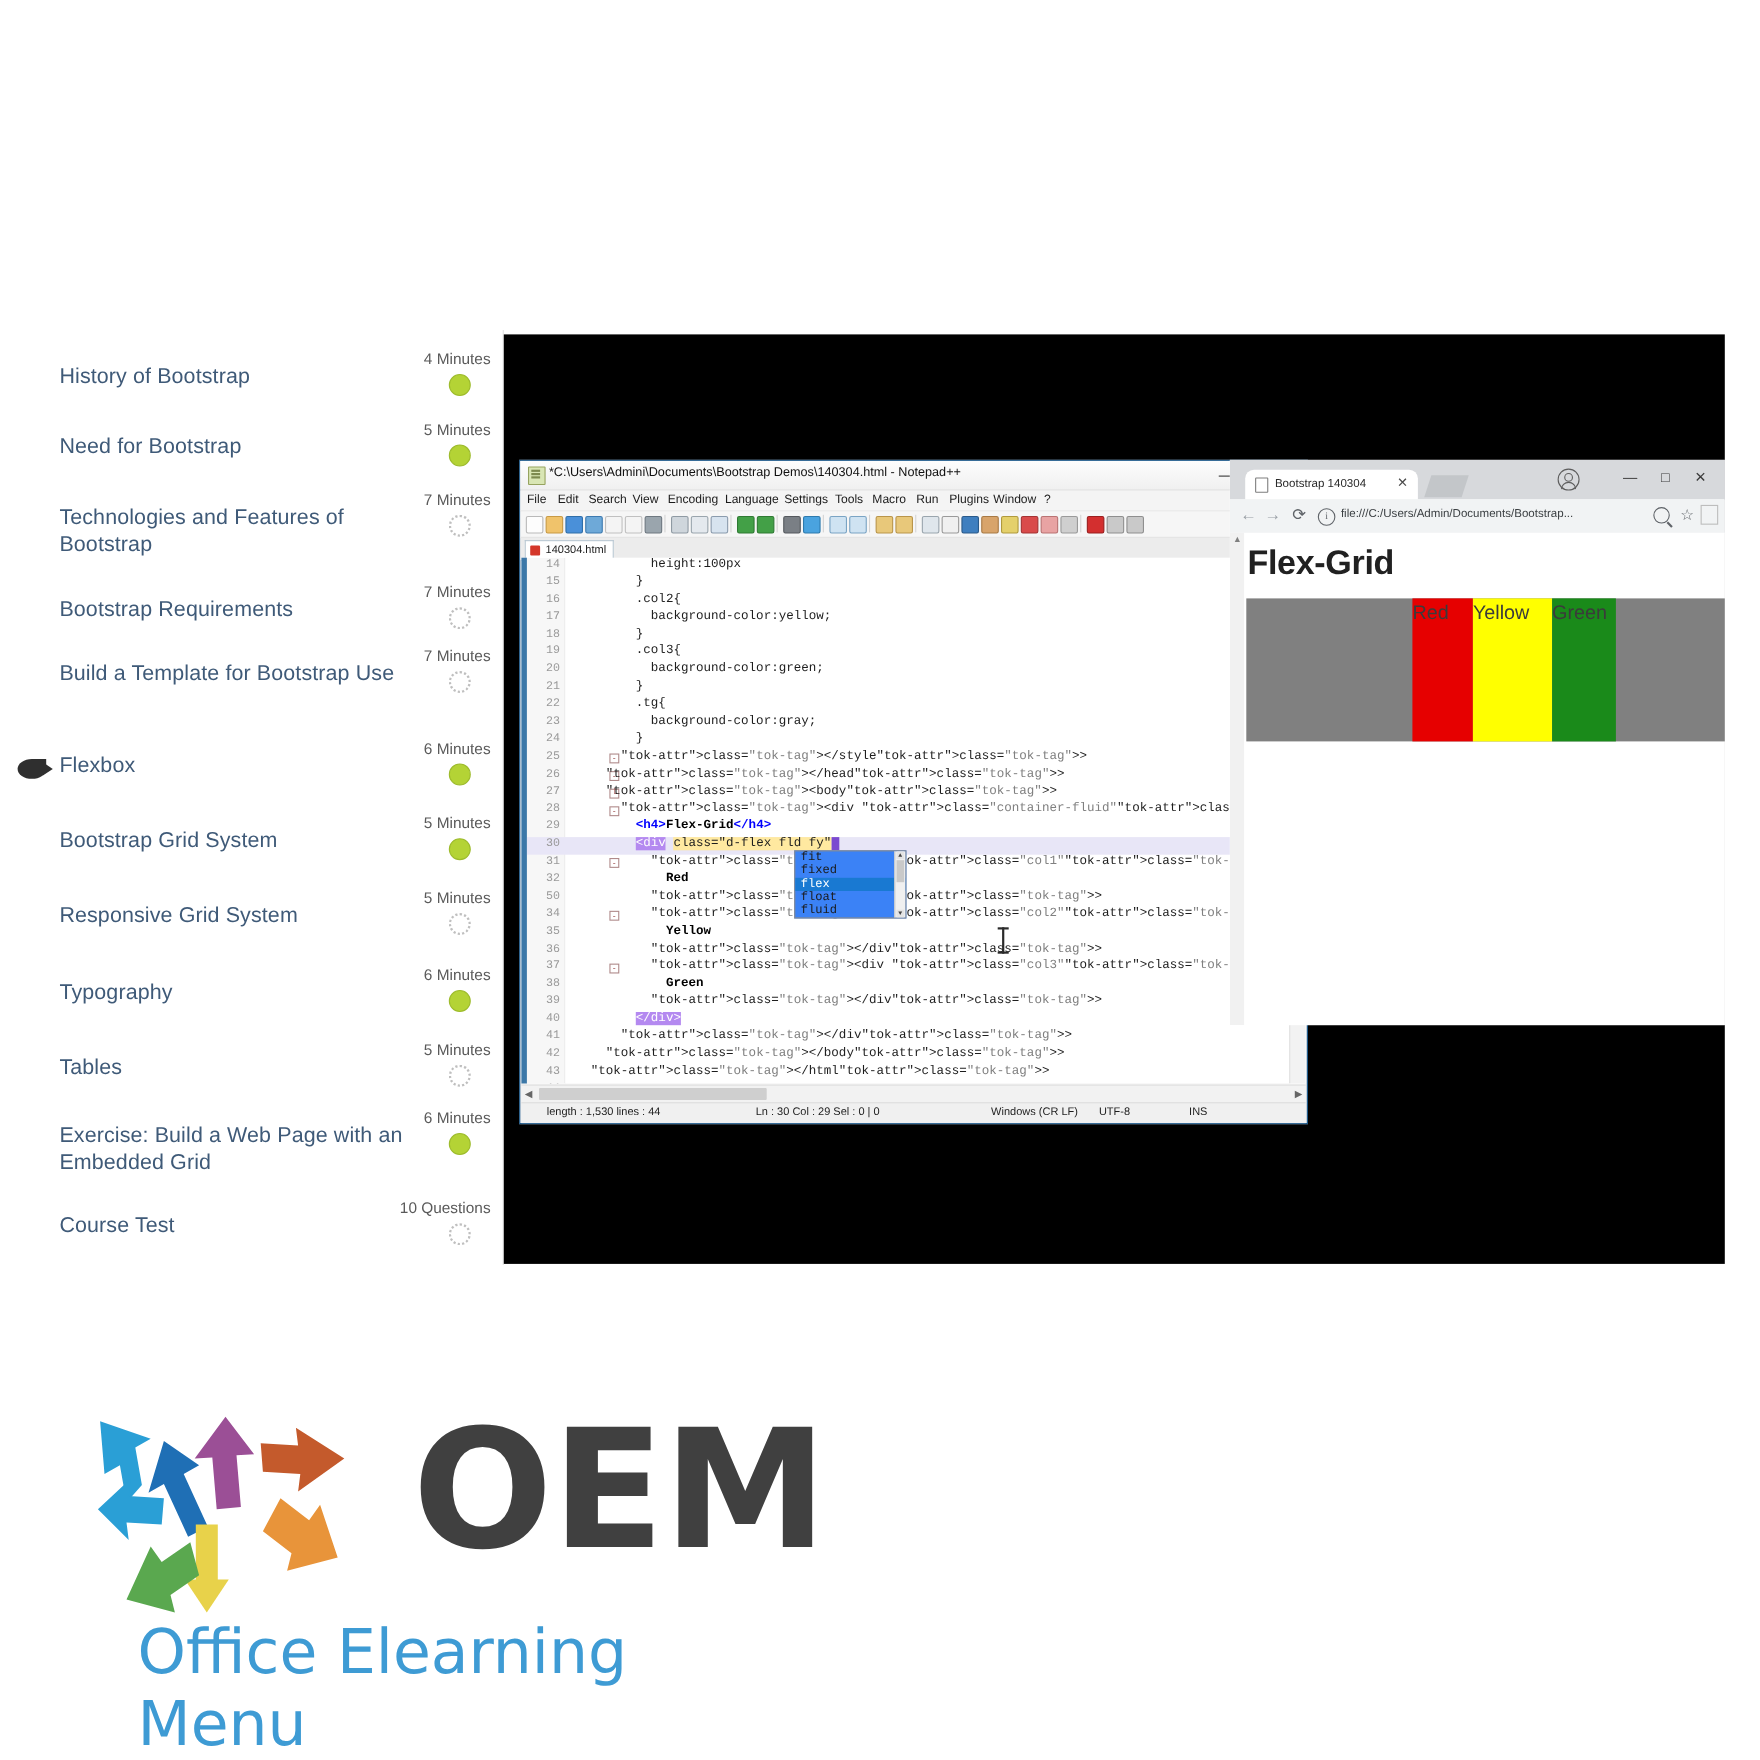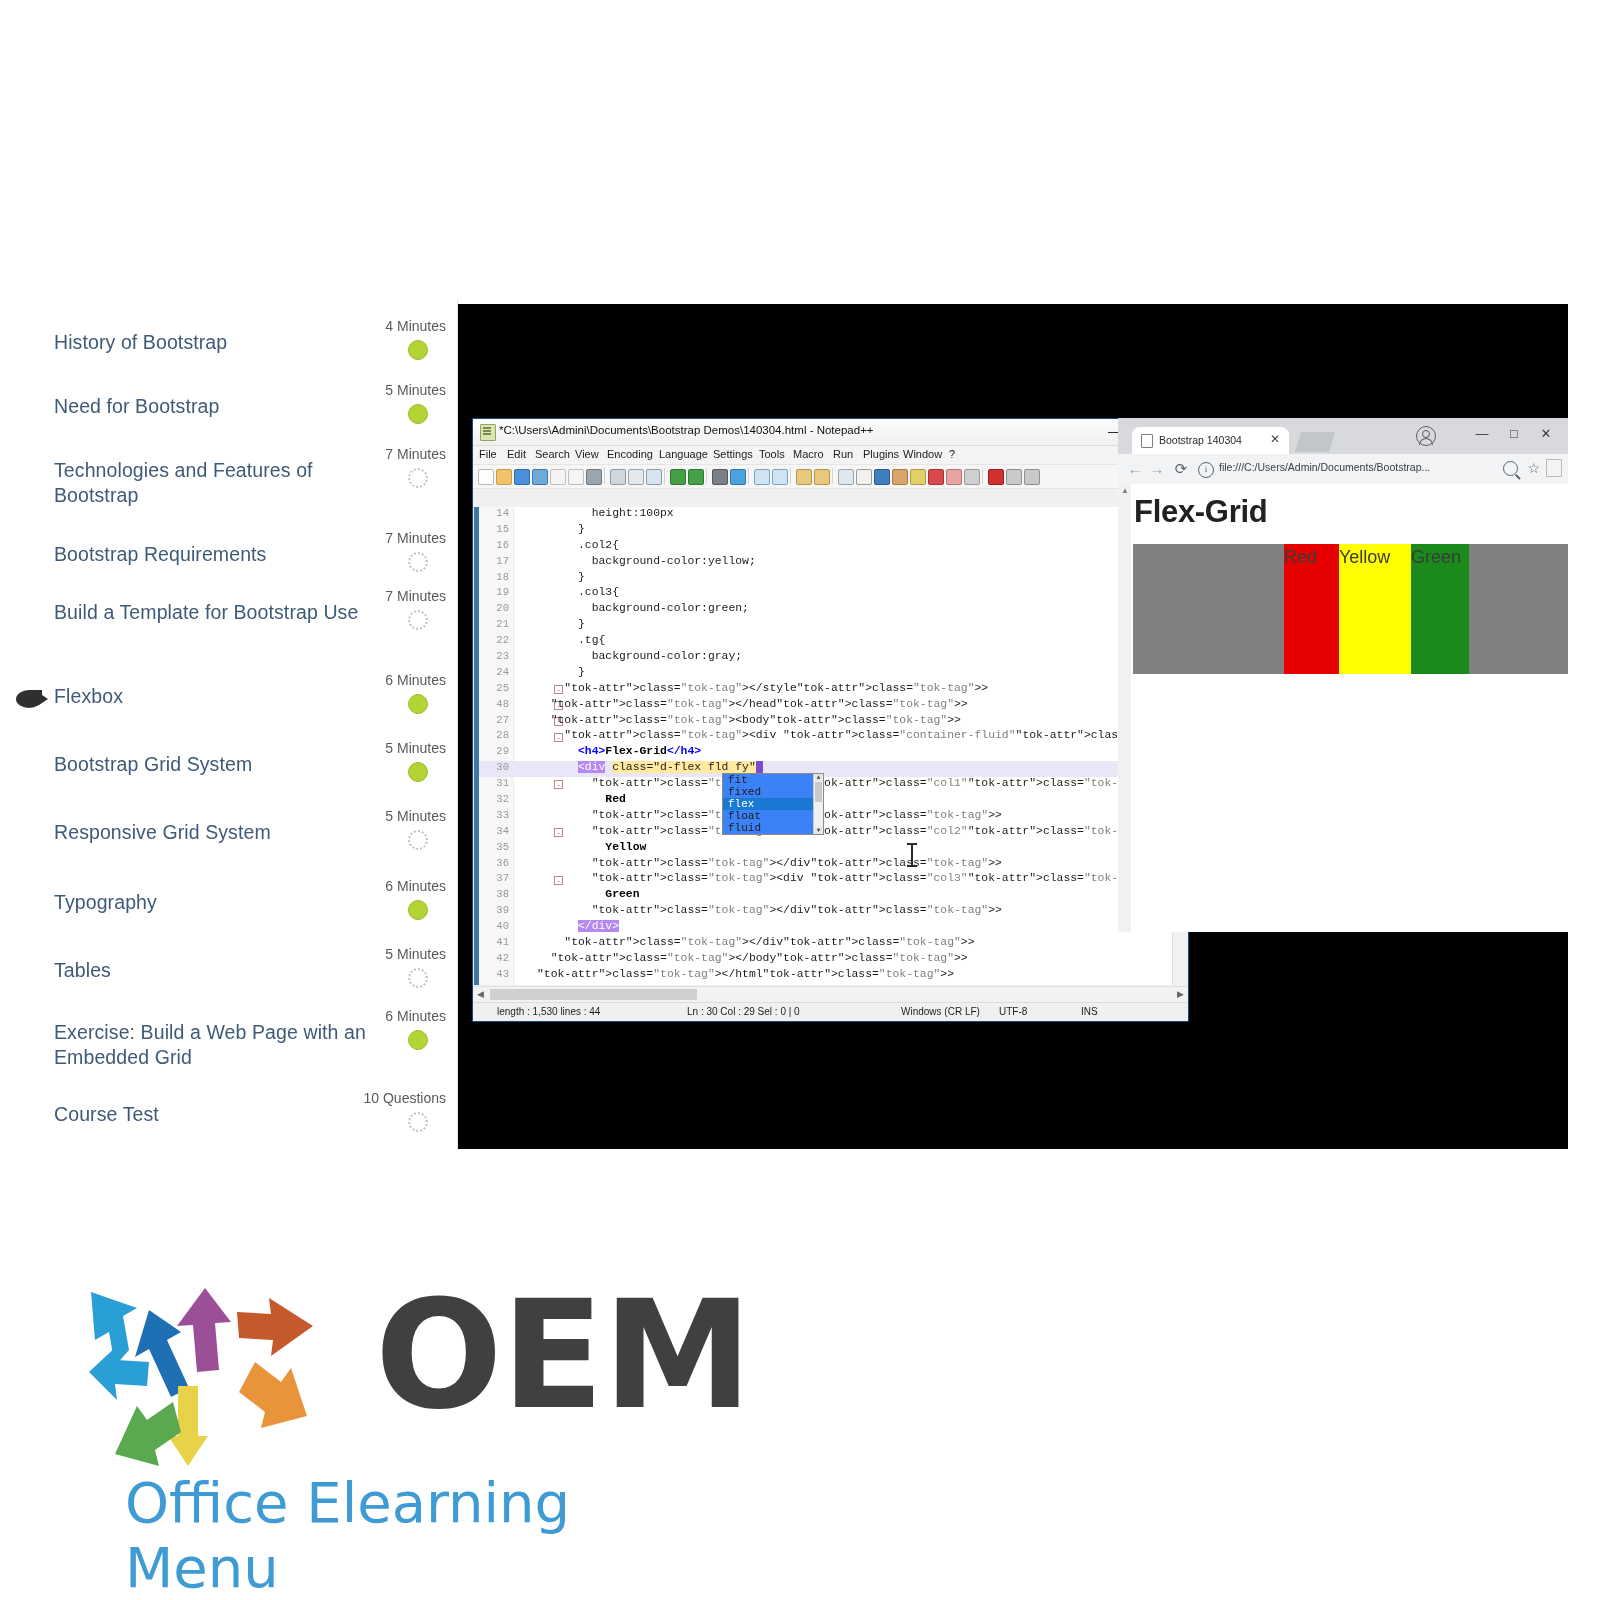--- a/index.html
+++ b/index.html
@@ -384,20 +384,23 @@
         <div class="tb" style="left: 437px; background: rgb(228, 208, 107); border: 1px solid rgb(176, 154, 61);"></div>
         <div class="tb" style="left: 455px; background: rgb(217, 75, 75); border: 1px solid rgb(164, 51, 51);"></div>
         <div class="tb" style="left: 473px; background: rgb(232, 163, 163); border: 1px solid rgb(185, 115, 115);"></div>
         <div class="tb" style="left: 491px; background: rgb(207, 207, 207); border: 1px solid rgb(154, 154, 154);"></div>
         <div class="sep" style="left: 509px;"></div>
         <div class="tb" style="left: 515px; background: rgb(211, 47, 47); border: 1px solid rgb(154, 31, 31);"></div>
         <div class="tb" style="left: 533px; background: rgb(201, 201, 201); border: 1px solid rgb(143, 143, 143);"></div>
         <div class="tb" style="left: 551px; background: rgb(201, 201, 201); border: 1px solid rgb(143, 143, 143);"></div>
       </div>
 
+    <div class="doctabs">
+      <span class="dtab">140304.html</span>
+    </div>
 
     <div class="editor">
       <div class="gutter"></div>
       <div class="foldcol">
           <div class="foldmark" style="top: 177.9px;">-</div>
           <div class="foldmark" style="top: 193.8px;">-</div>
           <div class="foldmark" style="top: 209.7px;">└</div>
           <div class="foldmark" style="top: 225.6px;">-</div>
           <div class="foldmark" style="top: 257.4px;">-</div>
           <div class="foldmark" style="top: 273.3px;">-</div>
@@ -410,28 +413,28 @@
           <div class="codeline"><span class="ln">16</span><span class="code">      .col2{</span></div>
           <div class="codeline"><span class="ln">17</span><span class="code">        background-color:yellow;</span></div>
           <div class="codeline"><span class="ln">18</span><span class="code">      }</span></div>
           <div class="codeline"><span class="ln">19</span><span class="code">      .col3{</span></div>
           <div class="codeline"><span class="ln">20</span><span class="code">        background-color:green;</span></div>
           <div class="codeline"><span class="ln">21</span><span class="code">      }</span></div>
           <div class="codeline"><span class="ln">22</span><span class="code">      .tg{</span></div>
           <div class="codeline"><span class="ln">23</span><span class="code">        background-color:gray;</span></div>
           <div class="codeline"><span class="ln">24</span><span class="code">      }</span></div>
           <div class="codeline"><span class="ln">25</span><span class="code">    <span <span="" class="&lt;span">"tok-attr"</span>&gt;class=<span class="tok-val">"tok-tag"</span>&gt;&lt;/style<span <span="" class="&lt;span">"tok-attr"</span>&gt;class=<span class="tok-val">"tok-tag"</span>&gt;&gt;</span></div>
-          <div class="codeline"><span class="ln">48</span><span class="code">  <span <span="" class="&lt;span">"tok-attr"</span>&gt;class=<span class="tok-val">"tok-tag"</span>&gt;&lt;/head<span <span="" class="&lt;span">"tok-attr"</span>&gt;class=<span class="tok-val">"tok-tag"</span>&gt;&gt;</span></div>
+          <div class="codeline"><span class="ln">26</span><span class="code">  <span <span="" class="&lt;span">"tok-attr"</span>&gt;class=<span class="tok-val">"tok-tag"</span>&gt;&lt;/head<span <span="" class="&lt;span">"tok-attr"</span>&gt;class=<span class="tok-val">"tok-tag"</span>&gt;&gt;</span></div>
           <div class="codeline"><span class="ln">27</span><span class="code">  <span <span="" class="&lt;span">"tok-attr"</span>&gt;class=<span class="tok-val">"tok-tag"</span>&gt;&lt;body<span <span="" class="&lt;span">"tok-attr"</span>&gt;class=<span class="tok-val">"tok-tag"</span>&gt;&gt;</span></div>
           <div class="codeline"><span class="ln">28</span><span class="code">    <span <span="" class="&lt;span">"tok-attr"</span>&gt;class=<span class="tok-val">"tok-tag"</span>&gt;&lt;div <span class="&lt;span">"tok-attr"</span>&gt;class=<span class="tok-val">"container-fluid"</span><span <span="" class="&lt;span">"tok-attr"</span>&gt;class=&gt;&gt;</span></div>
           <div class="codeline"><span class="ln">29</span><span class="code">      <span class="tok-tag">&lt;h4&gt;</span><span class="tok-txt">Flex-Grid</span><span class="tok-tag">&lt;/h4&gt;</span></span></div>
           <div class="codeline hl"><span class="ln">30</span><span class="code">      <span class="selpurple">&lt;div</span> <span class="selyellow">class="d-flex fld fy"</span><span class="caretblk">&gt;</span></span></div>
           <div class="codeline"><span class="ln">31</span><span class="code">        <span <span="" class="&lt;span">"tok-attr"</span>&gt;class=<span class="tok-val">"tok-tag"</span>&gt;&lt;div <span class="&lt;span">"tok-attr"</span>&gt;class=<span class="tok-val">"col1"</span><span <span="" class="&lt;span">"tok-attr"</span>&gt;class=<span class="tok-val">"tok-tag"</span>&gt;&gt;</span></div>
           <div class="codeline"><span class="ln">32</span><span class="code"><span class="tok-txt">          Red</span></span></div>
-          <div class="codeline"><span class="ln">33</span><span class="code">        <span <span="" class="&lt;span">"tok-attr"</span>&gt;class=<span class="tok-val">"tok-tag"</span>&gt;&lt;/div<span <span="" class="&lt;span">"tok-attr"</span>&gt;class=<span class="tok-val">"tok-tag"</span>&gt;&gt;</span></div>
+          <div class="codeline"><span class="ln">50</span><span class="code">        <span <span="" class="&lt;span">"tok-attr"</span>&gt;class=<span class="tok-val">"tok-tag"</span>&gt;&lt;/div<span <span="" class="&lt;span">"tok-attr"</span>&gt;class=<span class="tok-val">"tok-tag"</span>&gt;&gt;</span></div>
           <div class="codeline"><span class="ln">34</span><span class="code">        <span <span="" class="&lt;span">"tok-attr"</span>&gt;class=<span class="tok-val">"tok-tag"</span>&gt;&lt;div <span class="&lt;span">"tok-attr"</span>&gt;class=<span class="tok-val">"col2"</span><span <span="" class="&lt;span">"tok-attr"</span>&gt;class=<span class="tok-val">"tok-tag"</span>&gt;&gt;</span></div>
           <div class="codeline"><span class="ln">35</span><span class="code"><span class="tok-txt">          Yellow</span></span></div>
           <div class="codeline"><span class="ln">36</span><span class="code">        <span <span="" class="&lt;span">"tok-attr"</span>&gt;class=<span class="tok-val">"tok-tag"</span>&gt;&lt;/div<span <span="" class="&lt;span">"tok-attr"</span>&gt;class=<span class="tok-val">"tok-tag"</span>&gt;&gt;</span></div>
           <div class="codeline"><span class="ln">37</span><span class="code">        <span <span="" class="&lt;span">"tok-attr"</span>&gt;class=<span class="tok-val">"tok-tag"</span>&gt;&lt;div <span class="&lt;span">"tok-attr"</span>&gt;class=<span class="tok-val">"col3"</span><span <span="" class="&lt;span">"tok-attr"</span>&gt;class=<span class="tok-val">"tok-tag"</span>&gt;&gt;</span></div>
           <div class="codeline"><span class="ln">38</span><span class="code"><span class="tok-txt">          Green</span></span></div>
           <div class="codeline"><span class="ln">39</span><span class="code">        <span <span="" class="&lt;span">"tok-attr"</span>&gt;class=<span class="tok-val">"tok-tag"</span>&gt;&lt;/div<span <span="" class="&lt;span">"tok-attr"</span>&gt;class=<span class="tok-val">"tok-tag"</span>&gt;&gt;</span></div>
           <div class="codeline"><span class="ln">40</span><span class="code">      <span class="selpurple">&lt;/div&gt;</span></span></div>
           <div class="codeline"><span class="ln">41</span><span class="code">    <span <span="" class="&lt;span">"tok-attr"</span>&gt;class=<span class="tok-val">"tok-tag"</span>&gt;&lt;/div<span <span="" class="&lt;span">"tok-attr"</span>&gt;class=<span class="tok-val">"tok-tag"</span>&gt;&gt;</span></div>
           <div class="codeline"><span class="ln">42</span><span class="code">  <span <span="" class="&lt;span">"tok-attr"</span>&gt;class=<span class="tok-val">"tok-tag"</span>&gt;&lt;/body<span <span="" class="&lt;span">"tok-attr"</span>&gt;class=<span class="tok-val">"tok-tag"</span>&gt;&gt;</span></div>
           <div class="codeline"><span class="ln">43</span><span class="code"><span <span="" class="&lt;span">"tok-attr"</span>&gt;class=<span class="tok-val">"tok-tag"</span>&gt;&lt;/html<span <span="" class="&lt;span">"tok-attr"</span>&gt;class=<span class="tok-val">"tok-tag"</span>&gt;&gt;</span></div>

